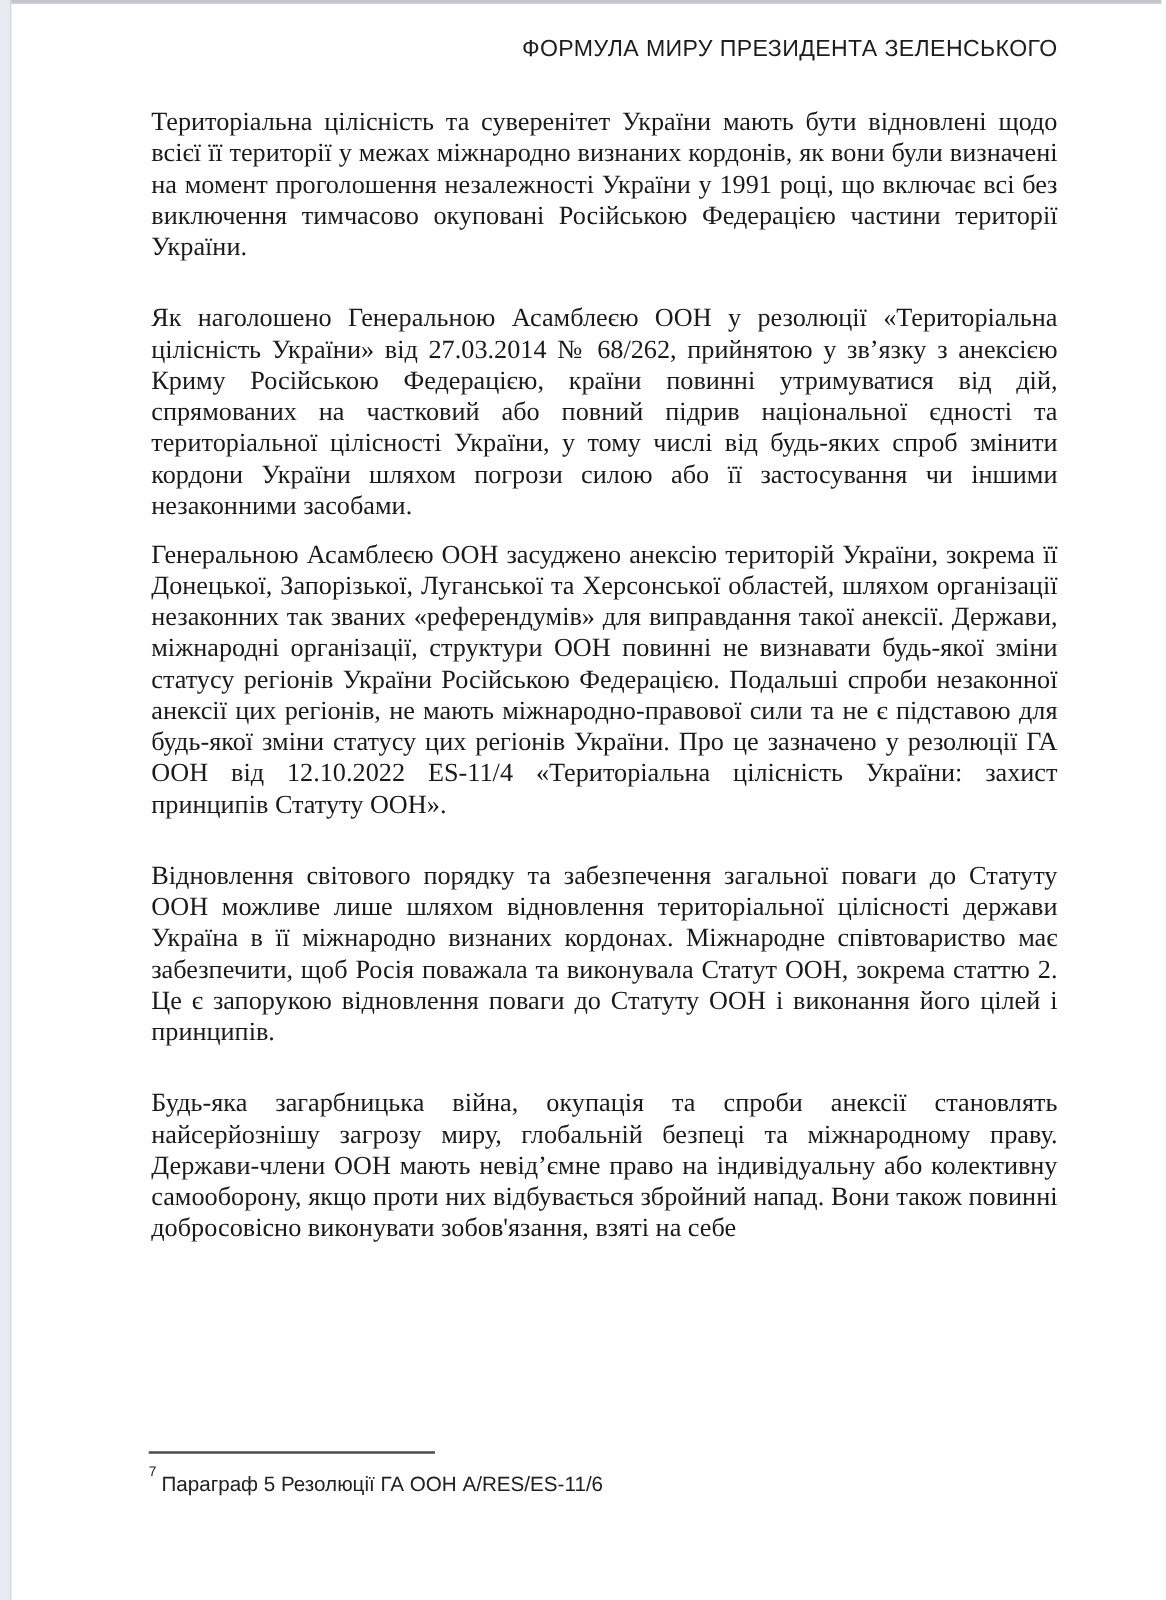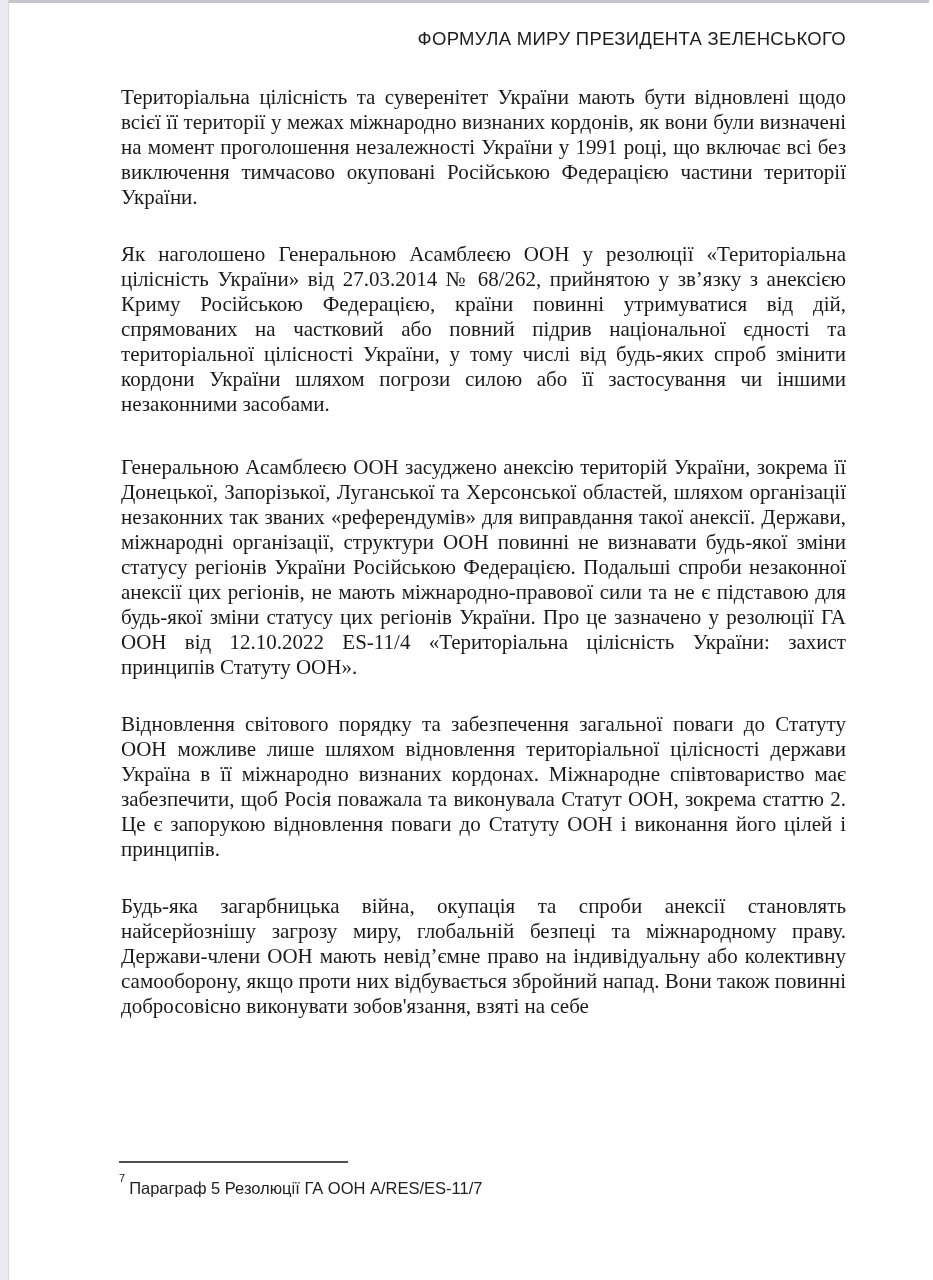--- a/index.html
+++ b/index.html
@@ -47,21 +47,21 @@
     left: 121px;
     top: 85px;
     width: 725px;
     font-size: 21px;
     line-height: 25px;
     text-align: justify;
     text-justify: inter-word;
   }
 
   .body-text p { margin: 0 0 32px 0; }
-  .body-text p:nth-of-type(2) { margin-bottom: 38px; }
+  .body-text p:nth-of-type(2) { margin-bottom: 14px; }
   .body-text p:last-of-type { margin-bottom: 10px; }
 
   .section-heading {
     font-size: 21px;
     line-height: 25px;
     font-weight: bold;
     text-align: left;
     margin: 57px 0 25px 0;
     padding-left: 23px;
   }
@@ -121,17 +121,17 @@
     <p>Відновлення світового порядку та забезпечення загальної поваги до Статуту ООН можливе лише шляхом відновлення територіальної цілісності держави Україна в її міжнародно визнаних кордонах. Міжнародне співтовариство має забезпечити, щоб Росія поважала та виконувала Статут ООН, зокрема статтю 2. Це є запорукою відновлення поваги до Статуту ООН і виконання його цілей і принципів.</p>
 
 
     <p>Будь-яка загарбницька війна, окупація та спроби анексії становлять найсерйознішу загрозу миру, глобальній безпеці та міжнародному праву. Держави-члени ООН мають невід’ємне право на індивідуальну або колективну самооборону, якщо проти них відбувається збройний напад. Вони також повинні добросовісно виконувати зобов'язання, взяті на себе</p>
 
   </div>
 
   <div class="footnote-area">
     <div class="footnote-rule"></div>
     <div class="footnote-line">
-      <sup>7</sup><span>Параграф 5 Резолюції ГА ООН A/RES/ES-11/7</span>
+      <sup>7</sup><span>Параграф 5 Резолюції ГА ООН A/RES/ES-11/6</span>
     </div>
   </div>
 
 </div>
 
 </body></html>

